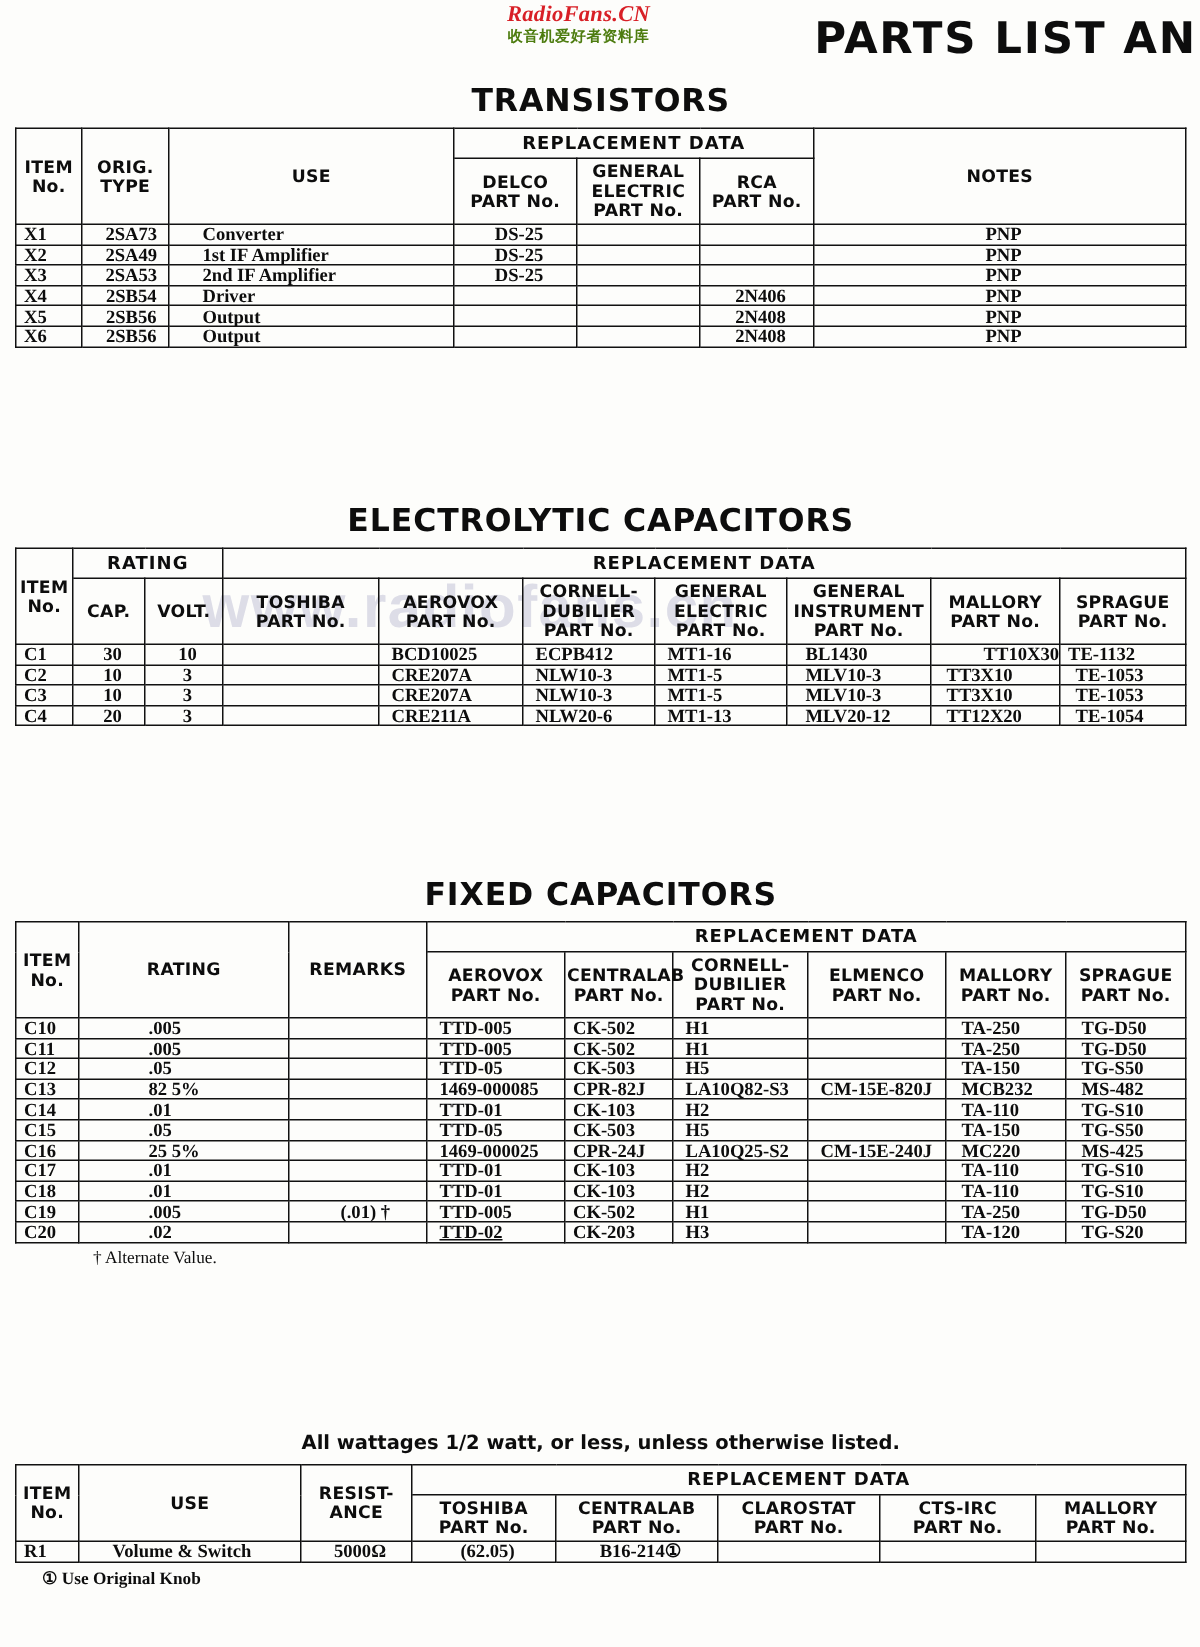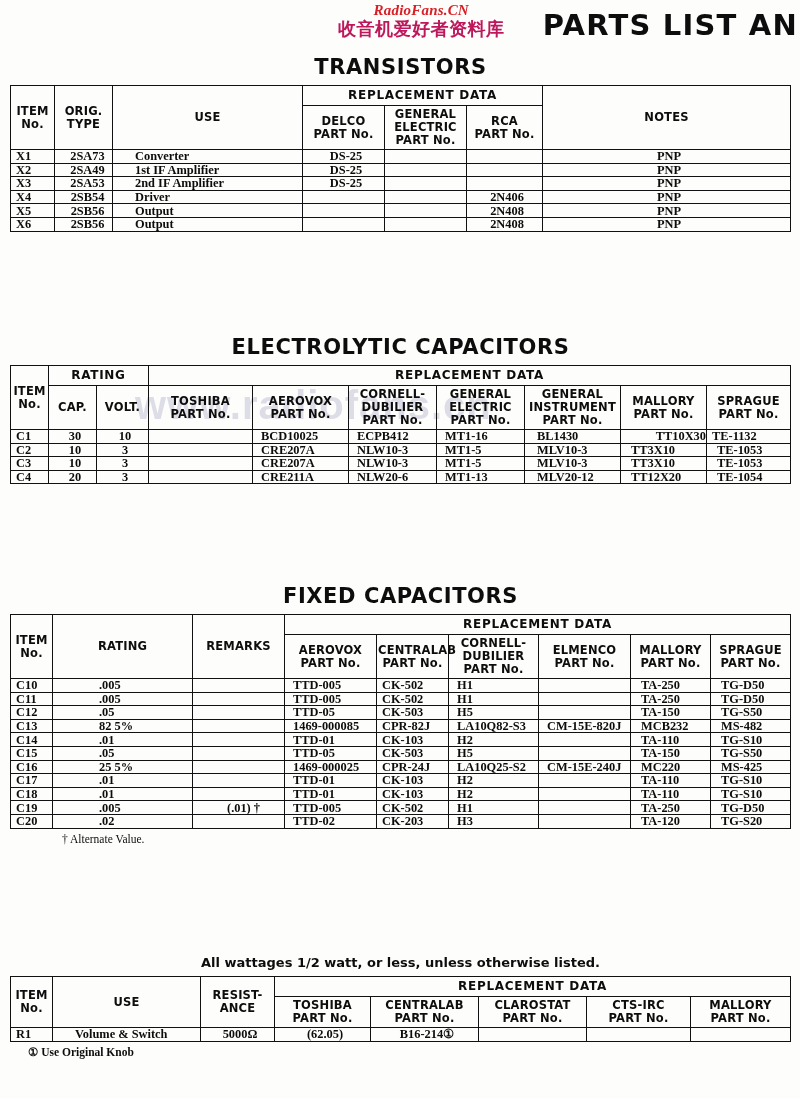--- a/index.html
+++ b/index.html
@@ -27,22 +27,22 @@
     font-family: "Liberation Serif", serif;
     font-style: italic;
     font-weight: bold;
     font-size: 15px;
     color: #d81f26;
     letter-spacing: .2px;
   }
   .wm-top .wm-cjk {
     font-family: "DejaVu Sans", sans-serif;
     font-weight: bold;
-    font-size: 18px;
-    color: #be185d;
+    font-size: 10px;
+    color: #4d7c0f;
     letter-spacing: .5px;
   }
   .wm-faint {
     position: absolute;
     top: 383px; left: 135px;
     font-family: "Liberation Sans", sans-serif;
     font-size: 40px;
     font-weight: bold;
     color: #d8d8e4;
     opacity: .85;
@@ -521,21 +521,21 @@
           <td>CK-502</td>
           <td style="padding-left: 8px;">H1</td>
           <td class="blank" style="padding-left: 8px;"></td>
           <td style="padding-left: 10px;">TA-250</td>
           <td style="padding-left: 10px;">TG-D50</td>
         </tr>
         <tr>
           <td>C20</td>
           <td style="padding-left: 46px;">.02</td>
           <td class="blank" style="padding-left: 34px;"></td>
-          <td style="padding-left: 8px;">TTD-02</td>
+          <td style="padding-left: 8px; text-decoration: underline;">TTD-02</td>
           <td>CK-203</td>
           <td style="padding-left: 8px;">H3</td>
           <td class="blank" style="padding-left: 8px;"></td>
           <td style="padding-left: 10px;">TA-120</td>
           <td style="padding-left: 10px;">TG-S20</td>
         </tr>
       </tbody>
   </table>
 
   <div class="fnote">† Alternate Value.</div>

